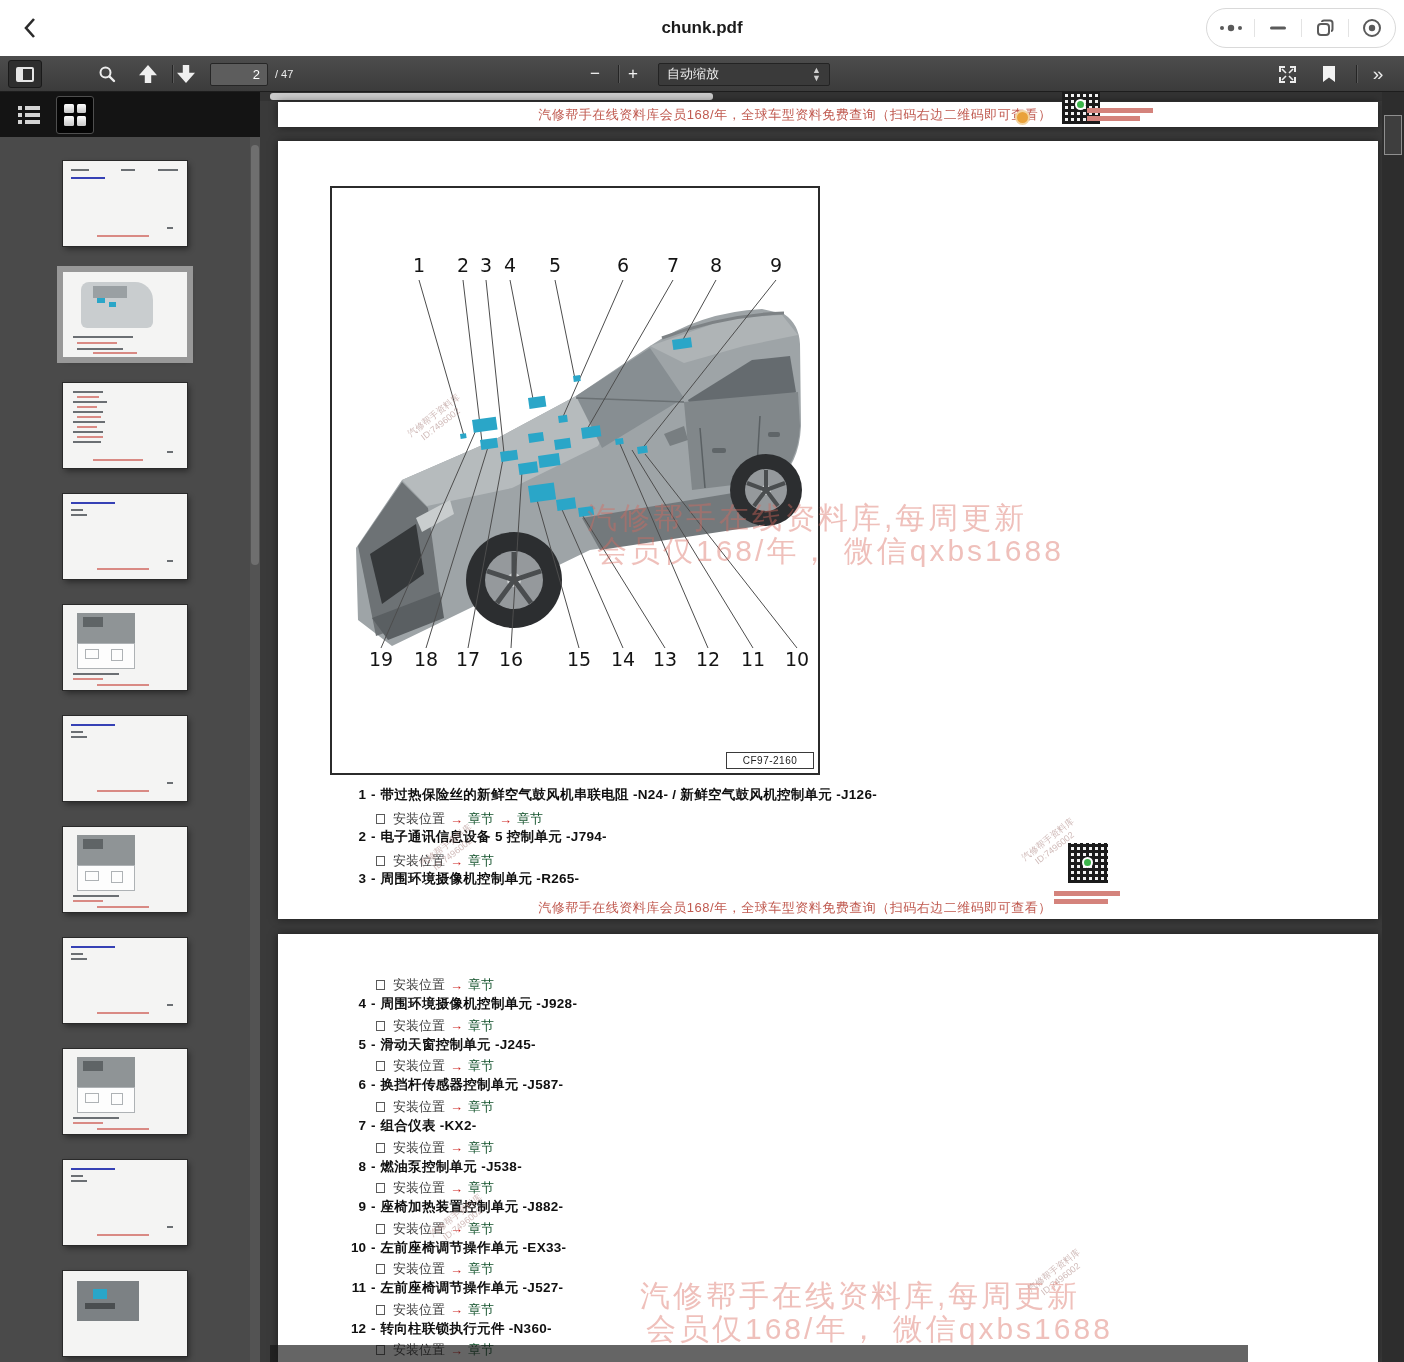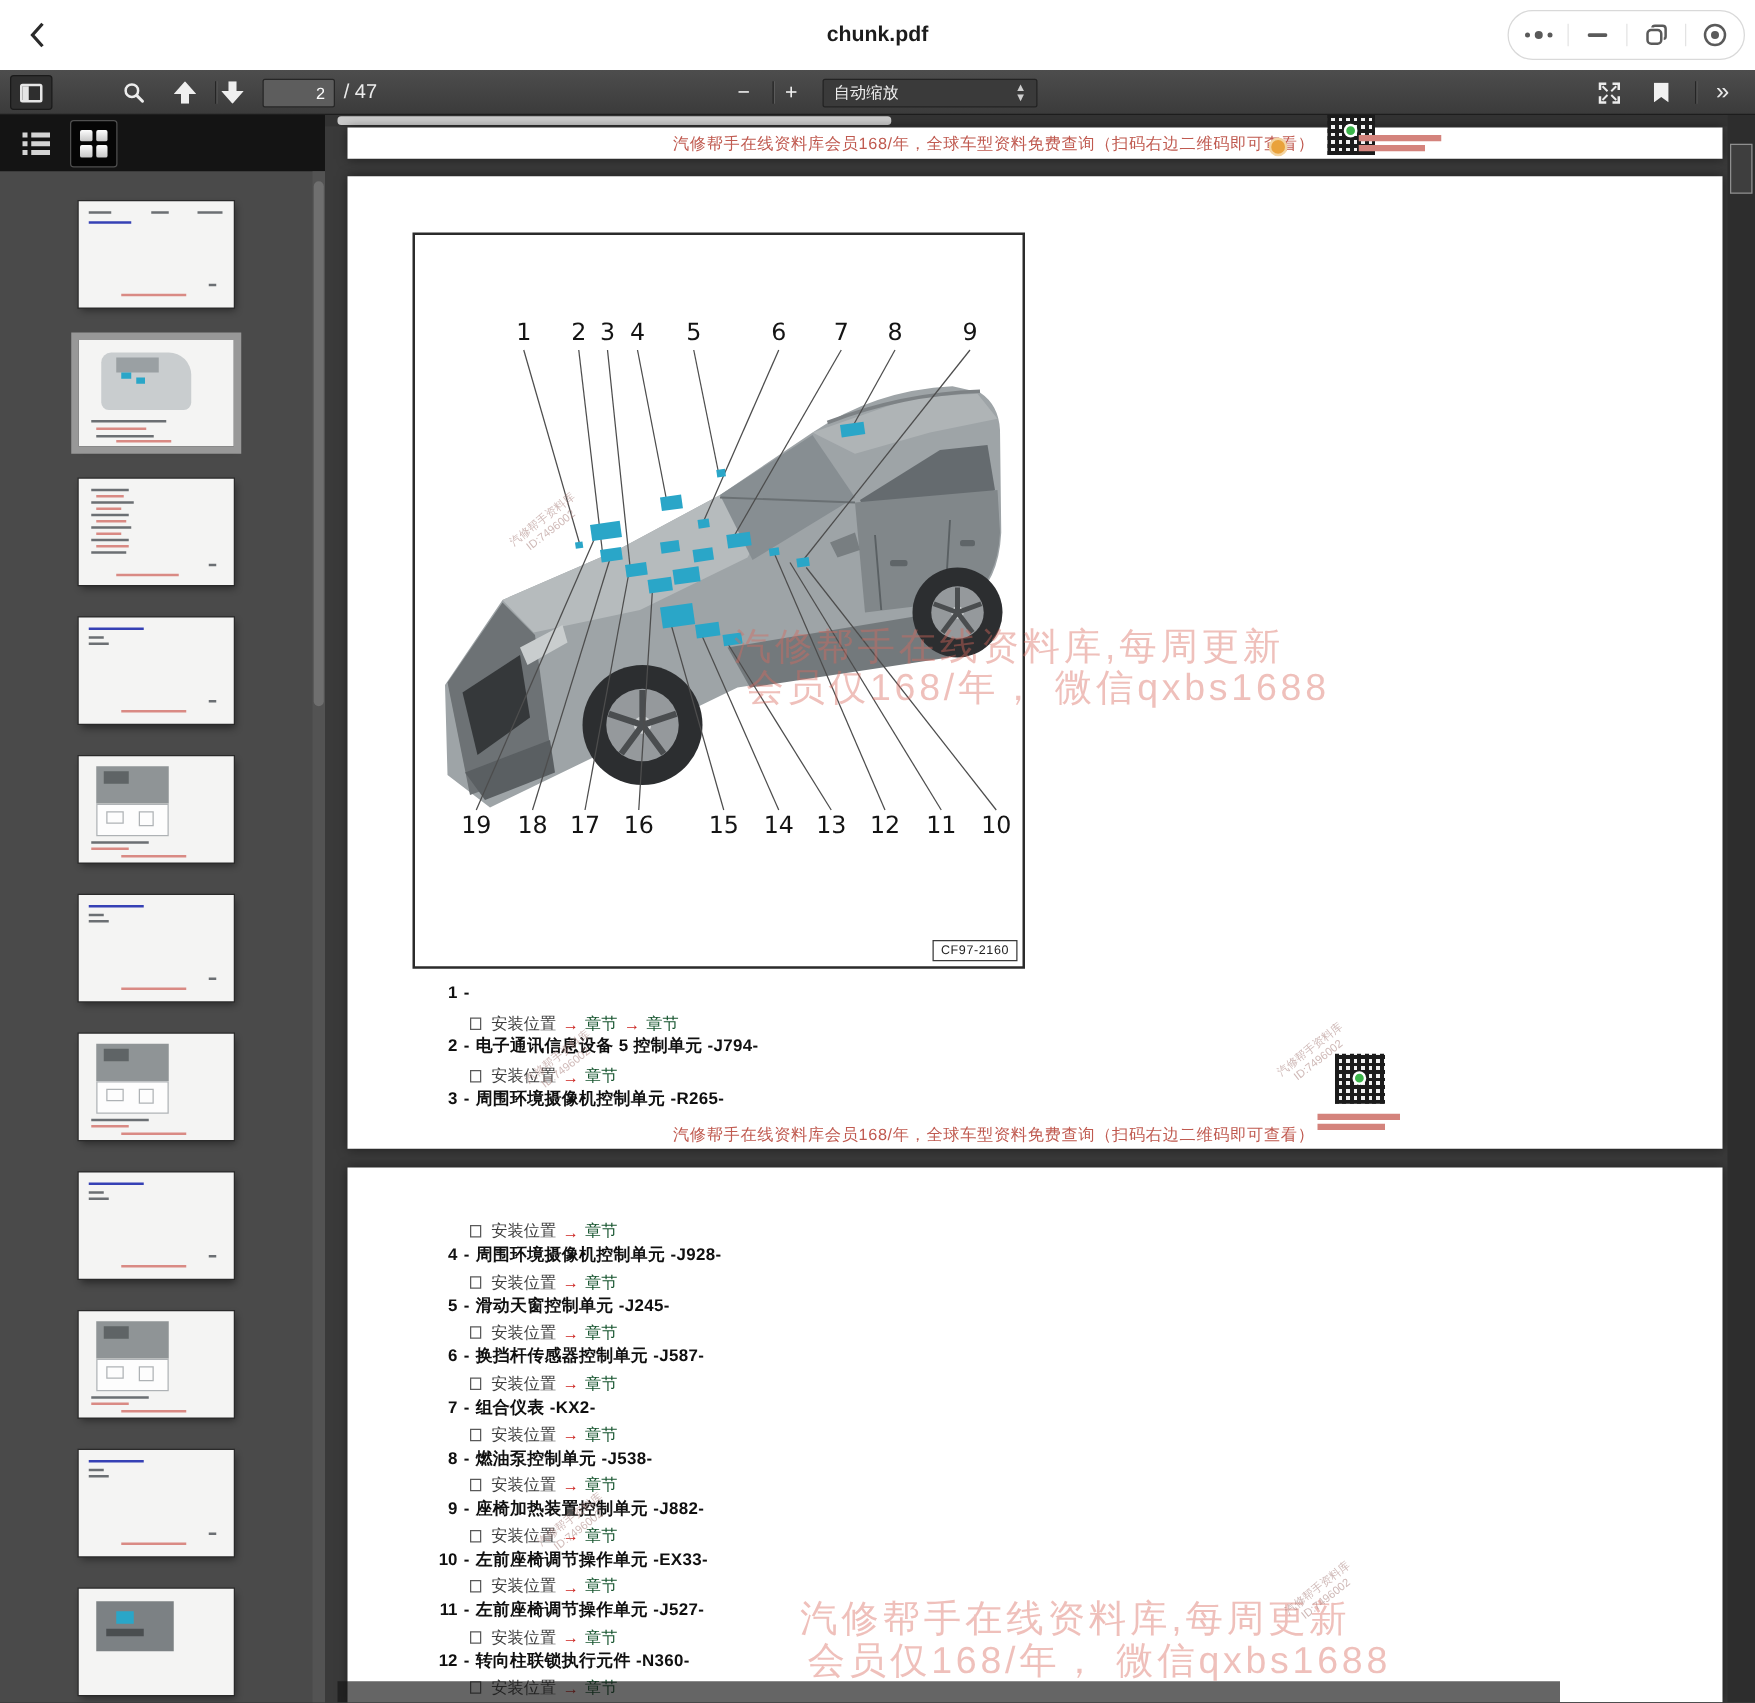--- a/index.html
+++ b/index.html
@@ -33,21 +33,21 @@
     justify-content:center; }
   .panel-icon { width:18px; height:15px; border:2px solid #e6e6e6; border-radius:2px;
     position:relative; }
   .panel-icon::before { content:""; position:absolute; left:0; top:0; bottom:0;
     width:5px; background:#e6e6e6; }
   .tb-sep { width:1px; height:18px; background:#252525;
     box-shadow:1px 0 0 #5a5a5a; margin:0 6px; }
   .page-input { width:58px; height:23px; background:#5d5d5d;
     border:1px solid #262626; border-radius:2px; color:#fff; font-size:13px;
     text-align:right; padding:0 7px; }
-  .page-total { font-size:16px; color:#ececec; margin-left:7px; }
+  .page-total { font-size:11px; color:#ececec; margin-left:7px; }
   .zoom-select { width:172px; height:23px; background:#3a3a3a;
     border:1px solid #232323; border-radius:2px; color:#ededed; font-size:13px;
     display:flex; align-items:center; padding:0 8px; cursor:pointer; }
   .zoom-select .updown { margin-left:auto; font-size:9px; line-height:8px;
     color:#cfcfcf; text-align:center; }
   .plusminus { font-size:17px; color:#f2f2f2; width:26px; text-align:center;
     cursor:pointer; }
   .chevrons { font-size:19px; color:#eaeaea; cursor:pointer; }
   .bookmark-icon { width:12px; height:16px; background:#f2f2f2;
     clip-path:polygon(0 0,100% 0,100% 100%,50% 72%,0 100%); }
@@ -126,21 +126,21 @@
   
   .wm-big { position:absolute; color:rgba(216,106,92,0.42); font-size:30px;
     letter-spacing:3px; white-space:nowrap; line-height:33px; pointer-events:none;margin-left:17px; }
   .wm-small { position:absolute; color:rgba(168,128,124,0.55); font-size:9px;
     transform:rotate(-38deg); white-space:nowrap; line-height:11px;
     pointer-events:none; text-align:center; }
 
   
   .figure { position:absolute; left:52px; top:45px; width:490px; height:589px;
     border:2px solid #2b2b2b; background:#fff; }
-  .figure-label { position:absolute; right:4px; bottom:4px; width:68px; height:17px;
+  .figure-label { position:absolute; right:4px; bottom:4px; width:88px; height:17px;
     border:1px solid #3a3a3a; font-size:10px; color:#222; display:flex;
     align-items:center; justify-content:center; letter-spacing:0.5px; }
 
   
   .items { position:absolute; left:62px; right:30px; }
   .page2 .items { top:645px; }
   .page3 .items { top:41px; }
   .item-line { display:flex; align-items:baseline; height:24px; }
   .page3 .item-line { height:20.3px; }
   .item-num { font-weight:bold; font-size:13.5px; color:#101010; width:26px;
@@ -507,20 +507,21 @@
               <text x="465" y="478">10</text>
             </g>
           </svg>
         <div class="figure-label">CF97-2160</div>
       </div>
 
       <div class="items" id="page2Items">
           <div class="item-line">
             <span class="item-num">1</span>
             <span class="item-dash">-</span>
+            <span class="item-title">带过热保险丝的新鲜空气鼓风机串联电阻 -N24- / 新鲜空气鼓风机控制单元 -J126-</span>
           </div>
           <div class="sub-line">
             <span class="sq"></span>
             <span>安装位置</span>
             <span class="chap-arrow">→</span>
             <span class="chap-link">章节</span>
             <span class="chap-arrow">→</span>
             <span class="chap-link">章节</span>
           </div>
           <div class="item-line">

